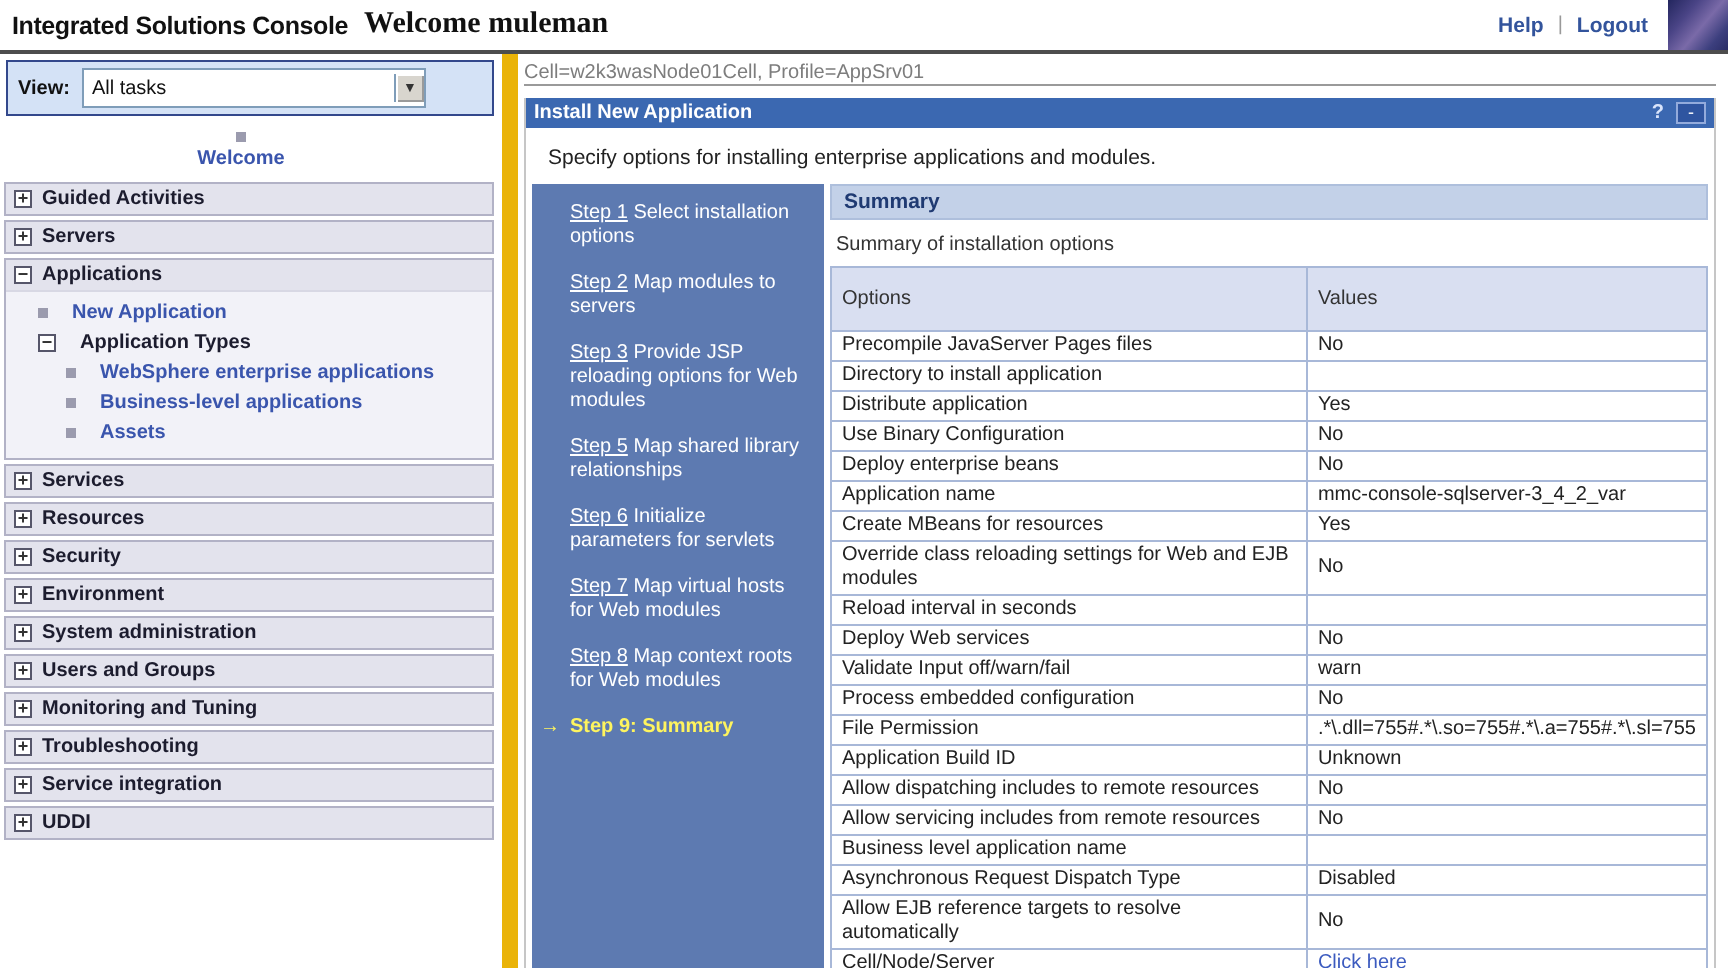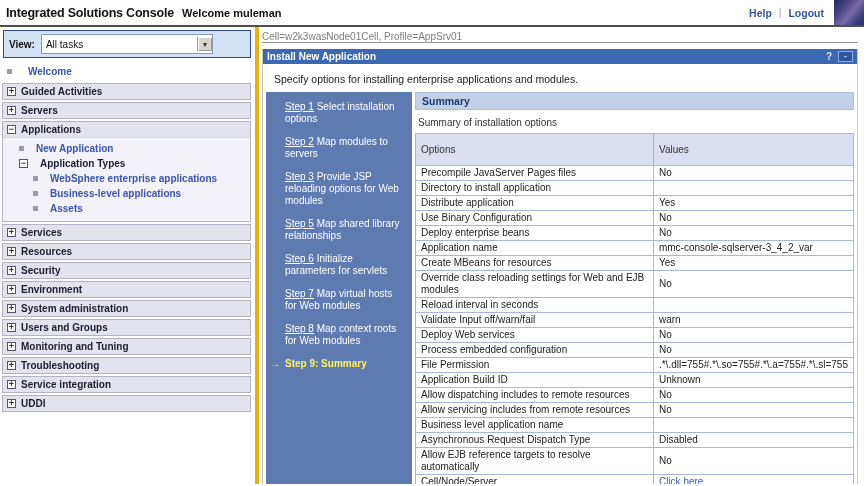--- a/index.html
+++ b/index.html
@@ -3,46 +3,46 @@
 <meta charset="utf-8">
 <style>
   * { box-sizing: border-box; margin: 0; padding: 0; }
   html,body { width:864px; height:486px; overflow:hidden; background:#fff;
     font-family:"Liberation Sans", sans-serif; }
   a { text-decoration:none;text-align:center; }
 
   
   .topbar { height:27px; display:flex; align-items:center; border-bottom:2px solid #4d4d4d; background:#fff; }
   .topbar .app-title { font-size:12.5px; font-weight:bold; color:#111; margin:0 8px 0 6px; letter-spacing:-0.2px; }
-  .topbar .welcome { font-size:11px; font-weight:bold; color:#111; }
+  .topbar .welcome { font-size:15px; font-weight:bold; color:#111;font-family:Liberation Serif, serif; }
   .topbar .spacer { flex:1; }
   .topbar .toplink { font-size:10.5px; color:#33549c; font-weight:bold; cursor:pointer; }
   .topbar .sep { color:#999; margin:0 7px; font-size:10px; }
   .banner-img { width:30px; height:25px; margin-left:10px;
     background:linear-gradient(130deg,#23265e 0%,#4a4486 30%,#7a6aa8 55%,#3c3f7e 80%,#2a2d66 100%); }
 
   
   .cols { display:flex; height:457px; }
-  .sidebar { width:259px; border-right:4px solid #eab308; background:#fff; overflow:hidden; }
+  .sidebar { width:259px; border-right:8px solid #eab308; background:#fff; overflow:hidden; }
   .main { flex:1; background:#fff; overflow:hidden; }
 
   
   .viewbox { margin:3px 4px 3px 3px; border:1px solid #33488c; background:#d4e2f6;
     padding:3px 5px; display:flex; align-items:center; }
   .viewbox .vlabel { font-size:10px; font-weight:bold; color:#111; margin-right:6px; }
   .selectbox { flex:0 0 172px; height:20px; background:#fff; border:1px solid #7f9db9;
     display:flex; align-items:center; font-size:10px; color:#111; }
   .selectbox .seltext { flex:1; padding:0 4px; overflow:hidden; white-space:nowrap; }
   .selectbox .selbtn { width:15px; height:14px; background:#d8d5ce; border-left:1px solid #7f9db9;
     display:flex; align-items:center; justify-content:center; font-size:7px; color:#333;
     box-shadow: inset 1px 1px 0 #fff, inset -1px -1px 0 #9a9a9a; }
 
   .nav { padding:1px 0; }
   .bullet { width:5px; height:5px; background:#9b9bae; display:inline-block; flex:0 0 5px; }
-  .welcome-row { display:flex; align-items:center; gap:16px; padding:4px 17px 4px 7px; }
+  .welcome-row { display:flex; align-items:center; gap:3px; padding:4px 17px 4px 7px;flex-direction:column; }
   .nav-link { font-size:10px; color:#3a55ad; font-weight:bold; cursor:pointer; }
 
   .cat { margin:2px 4px 2px 2px; border:1px solid #b2b2c6; background:#e3e3ed;
     padding:2px 4px; display:flex; align-items:center; gap:5px; cursor:pointer; }
   .cat .cat-label { font-size:10px; font-weight:bold; color:#1c1c2e; }
   .pmicon { width:9px; height:9px; border:1px solid #56566a; background:#fff; color:#333;
     font-size:9px; line-height:7px; text-align:center; flex:0 0 9px; font-weight:bold; }
 
   .cat-exp { margin:2px 4px 2px 2px; border:1px solid #b2b2c6; background:#f2f2f8; }
   .cat-exp .cat { margin:0; border:none; border-bottom:1px solid #d8d8e4; }
@@ -262,26 +262,26 @@
                 </tr>
                 <tr>
                   <td class="opt">Override class reloading settings for Web and EJB modules</td>
                   <td>No</td>
                 </tr>
                 <tr>
                   <td class="opt">Reload interval in seconds</td>
                   <td></td>
                 </tr>
                 <tr>
+                  <td class="opt">Deploy Web services</td>
+                  <td>No</td>
+                </tr>
+                <tr>
                   <td class="opt">Validate Input off/warn/fail</td>
                   <td>warn</td>
-                </tr>
-                <tr>
-                  <td class="opt">Deploy Web services</td>
-                  <td>No</td>
                 </tr>
                 <tr>
                   <td class="opt">Process embedded configuration</td>
                   <td>No</td>
                 </tr>
                 <tr>
                   <td class="opt">File Permission</td>
                   <td>.*\.dll=755#.*\.so=755#.*\.a=755#.*\.sl=755</td>
                 </tr>
                 <tr>

